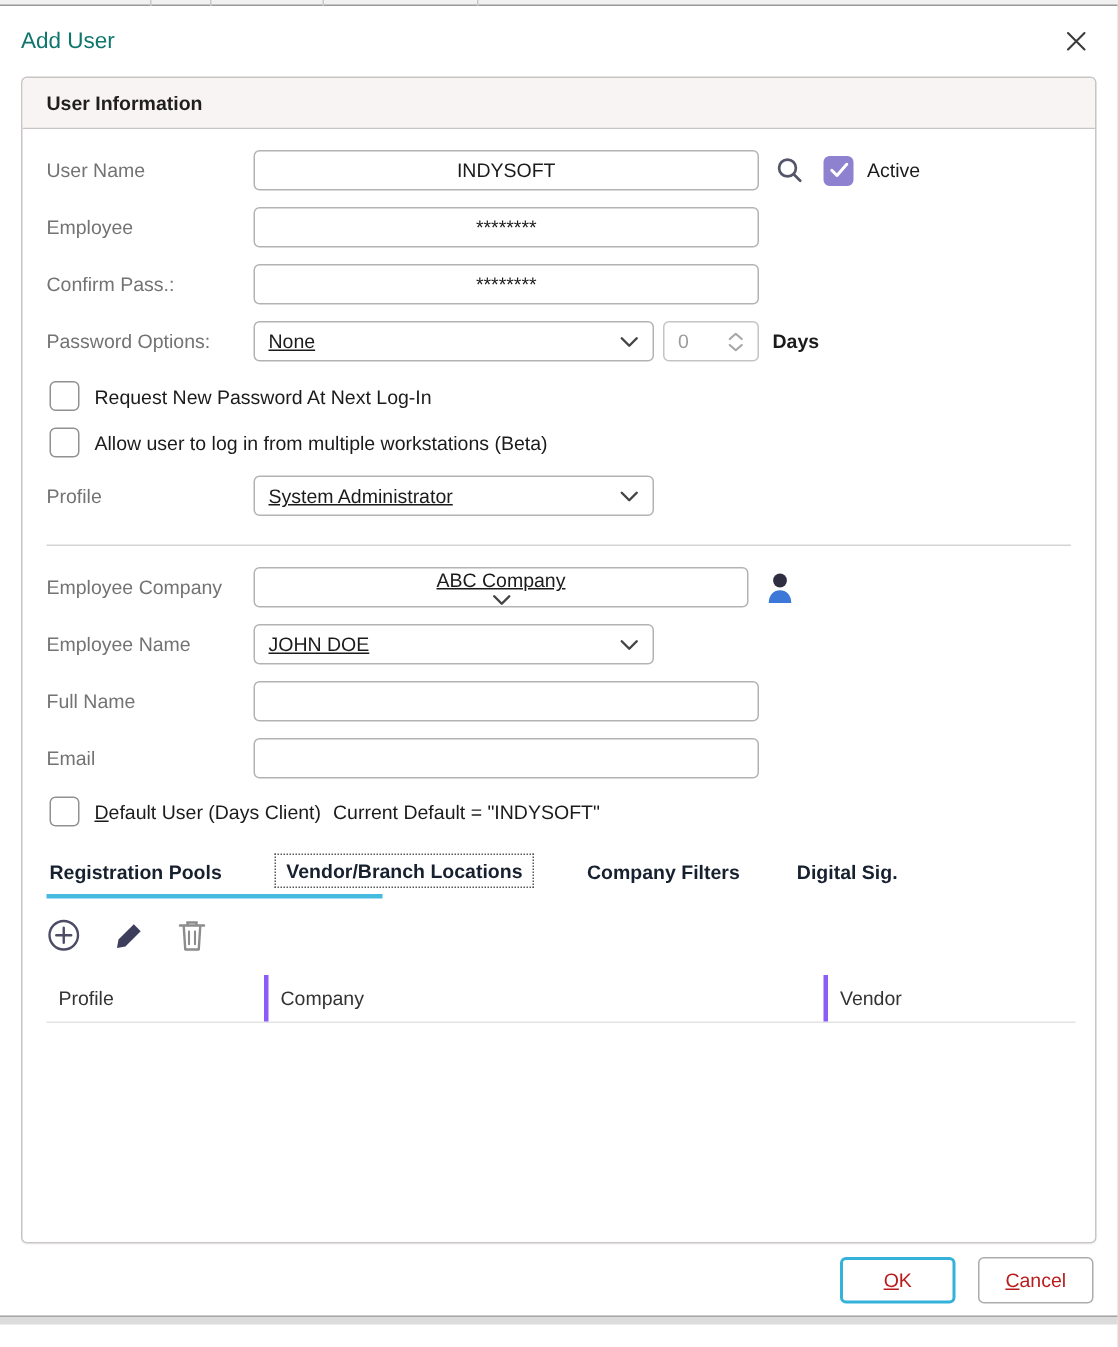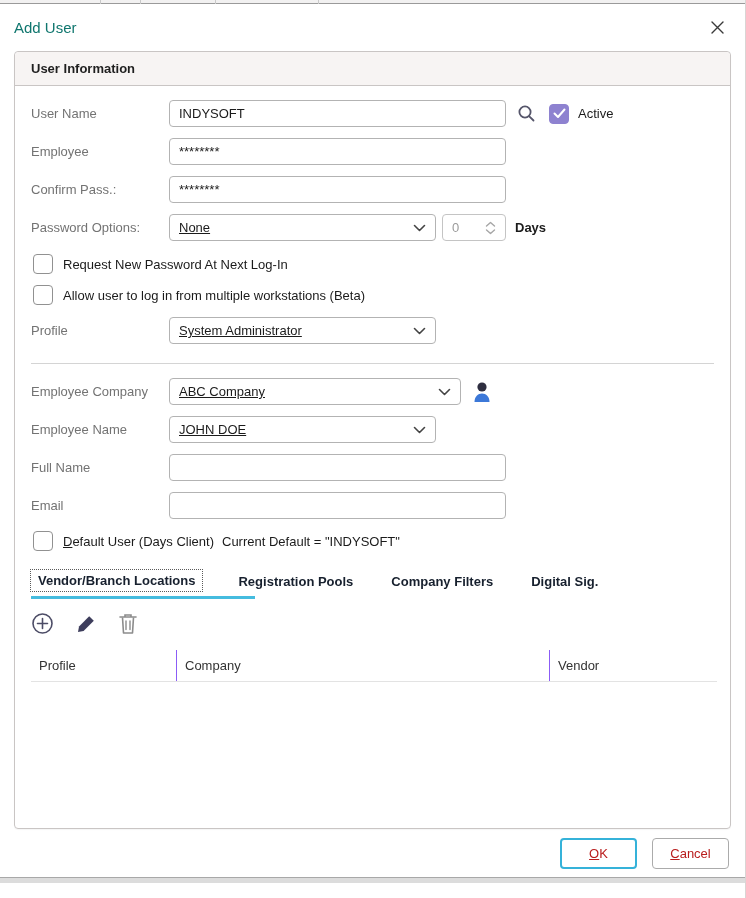--- a/index.html
+++ b/index.html
@@ -47,25 +47,25 @@
     height:27px;
     border:1px solid #b3b3b3;
     border-radius:4px;
     background:#fff;
     padding:0 9px;
     display:flex; align-items:center;
     color:#1b1b1b;
     font-family:"Liberation Sans",sans-serif;
     font-size:13px;
   }
-  input.input { outline:none; }
+  input.input { outline:none;text-align:center; }
   .w-text { width:337px; }
   .select { justify-content:space-between; cursor:pointer;text-decoration:underline; }
   .w-dd   { width:267px; }
-  .w-ddwide { width:292px; }
+  .w-ddwide { width:330px;flex-direction:column; }
   .spinbox { width:64px; margin-left:6px; color:#9b9b9b; border-color:#c4c4c4; justify-content:space-between; }
   .suffix { margin-left:9px;font-weight:bold; }
 
   .iconbtn { margin-left:10px; display:flex; align-items:center; cursor:pointer; }
 
   .checkbox { width:20px; height:20px; border:1px solid #919191; border-radius:4px; background:#fff; flex:none; cursor:pointer; }
   .checkbox.checked { background:#8e82d0; border-color:#8e82d0; display:flex; align-items:center; justify-content:center; }
   .cb-row { display:flex; align-items:center; gap:10px; margin:2px 0 9px 2px; }
   .cb-label { cursor:default; }
   .mn { text-decoration: underline; }
@@ -76,21 +76,21 @@
   .tab { padding:4px 2px; cursor:pointer; white-space:nowrap; }
   .tab.active { padding:3px 7px; outline:1px dotted #5a5a5a; }
   .tab-underline { position:absolute; left:0; top:26px; width:224px; height:3px; background:#45bcdf; }
 
   .grid-toolbar { display:flex; gap:21px; margin-top:19px; align-items:center; }
   .tool { cursor:pointer; display:flex; align-items:center; }
 
   .table { margin-top:15px; width:686px; }
   .thead { display:flex; align-items:stretch; border-bottom:1px solid #e3e3e3; height:32px; color:#333; }
   .th { display:flex; align-items:center; padding-left:8px; }
-  .th + .th { border-left:1px solid #8b5cf6; }
+  .th + .th { border-left:3px solid #8b5cf6; }
   .th-profile { width:145px; }
   .th-company { width:373px; }
   .th-vendor  { flex:1; }
   .tbody { height:182px; background:#fff; }
 
   .footer { display:flex; justify-content:flex-end; align-items:center; gap:15px; padding:9px 16px 0 16px; }
   .btn {
     min-width:77px; height:31px;
     background:#fff;
     border:1px solid #ababab;
@@ -236,22 +236,22 @@
         <input class="input w-text" value="" style="">
       </div>
 
       <div class="cb-row" style="margin-top:1px">
         <span class="checkbox"></span>
         <span class="cb-label"><span class="mn">D</span><span>efault User (Days Client)</span></span>
         <span class="cb-label" style="margin-left:-2px">Current Default = "INDYSOFT"</span>
       </div>
 
       <div class="tabs">
+        <div class="tab">Registration Pools</div>
         <div class="tab active">Vendor/Branch Locations</div>
-        <div class="tab">Registration Pools</div>
         <div class="tab">Company Filters</div>
         <div class="tab">Digital Sig.</div>
         <div class="tab-underline"></div>
       </div>
 
       <div class="grid-toolbar">
         <span class="tool">
           <svg width="23" height="23" viewBox="0 0 23 23">
               <circle cx="11.5" cy="11.5" r="9.5" fill="none" stroke="#4c4c66" stroke-width="1.6"></circle>
               <path d="M11.5 6.5 V16.5 M6.5 11.5 H16.5" stroke="#4c4c66" stroke-width="1.6" stroke-linecap="round"></path>

